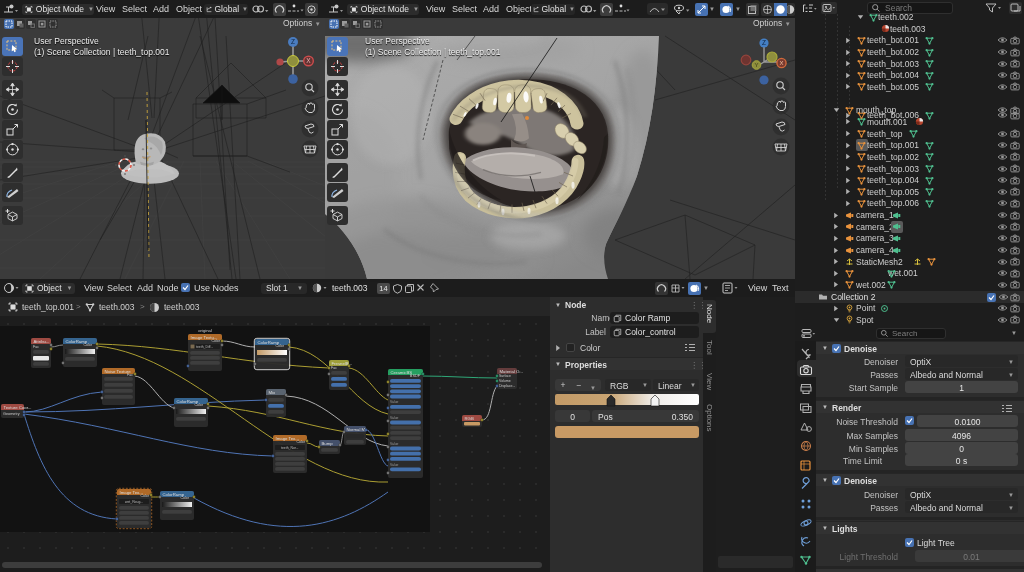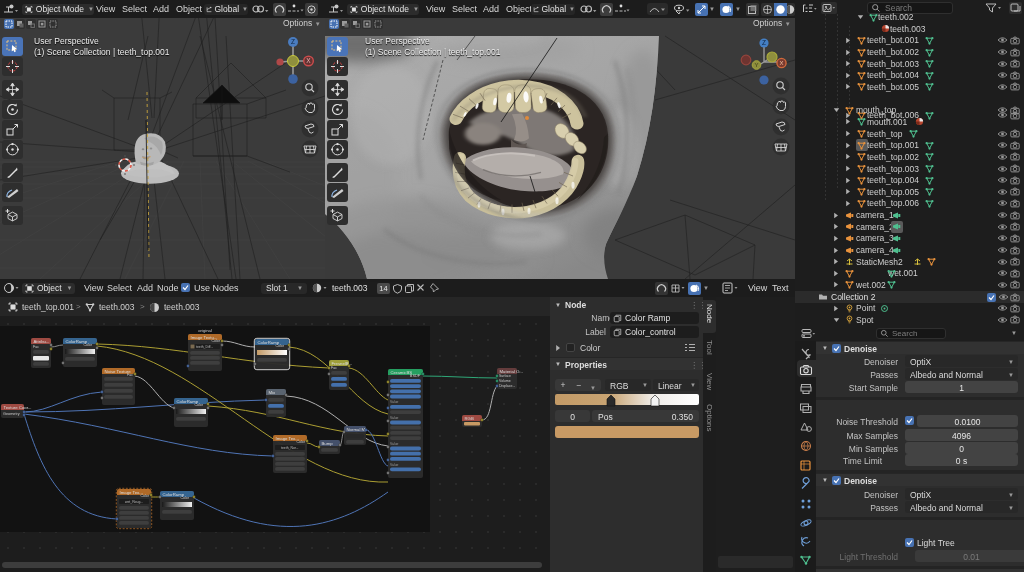--- a/index.html
+++ b/index.html
@@ -1762,20 +1762,28 @@
           <span class="abs caret" style="right:4px; top:3.5px;">▼</span>
         </div>
         <div class="abs" style="left:0; top:29px; width:82px; text-align:right; color:#c3c3c3; font-size:8.5px;">Passes</div>
         <div class="abs" style="left:89px; top:27px; width:113px; height:12px; background:#282828; border-radius:3px; color:#dcdcdc;">
       <span class="abs" style="left:5px; top:2px; font-size:8.5px;">Albedo and Normal</span>
           <span class="abs caret" style="right:4px; top:3.5px;">▼</span>
         </div>
         <div class="abs" style="left:0; top:42px; width:82px; text-align:right; color:#c3c3c3; font-size:8.5px;">Start Sample</div>
         <div class="abs" style="left:89px; top:40px; width:113px; height:12px; background:#434343; border-radius:3px; color:#e6e6e6; text-align:center; font-size:8.5px;"><span style="position:relative; top:2px;">1</span></div>
         <div class="abs" style="left:0; top:56px; width:208px; height:3px; background:#242424;"></div>
+        <div class="abs" style="left:0; top:59px; width:208px; height:13px; background:#323232; border-top:1px solid #262626;">
+      <span class="abs caret" style="left:6px; top:3px; color:#bbb;">▼</span>
+
+      <span class="abs" style="left:16px; top:2px; color:#dedede; font-weight:bold; font-size:8.5px;">Render</span>
+      <svg class="abs" style="left:185px; top:2.5px;" width="12" height="9" viewBox="0 0 12 9">
+            <path d="M1 1.5 h2 M1 4.5 h2 M1 7.5 h2 M5 1.5 h6 M5 4.5 h6 M5 7.5 h6" stroke="#b0b0b0"></path>
+          </svg>
+    </div>
         <div class="abs" style="left:0; top:76px; width:82px; text-align:right; color:#c3c3c3; font-size:8.5px;">Noise Threshold</div>
         <div class="abs" style="left:89px; top:75px; width:9px; height:9px; background:#4772b3; border-radius:2px;">
           <svg width="9" height="9" viewBox="0 0 9 9">
             <path d="M2 4.5 L4 6.5 L7 2.5" stroke="#fff" fill="none" stroke-width="1.2"></path>
           </svg>
         </div>
         <div class="abs" style="left:101px; top:74px; width:101px; height:12px; background:#434343; border-radius:3px; color:#e6e6e6; text-align:center; font-size:8.5px;"><span style="position:relative; top:2px;">0.0100</span></div>
         <div class="abs" style="left:0; top:90px; width:82px; text-align:right; color:#c3c3c3; font-size:8.5px;">Max Samples</div>
         <div class="abs" style="left:89px; top:88px; width:113px; height:12px; background:#434343; border-radius:3px; color:#e6e6e6; text-align:center; font-size:8.5px;"><span style="position:relative; top:2px;">4096</span></div>
         <div class="abs" style="left:0; top:103px; width:82px; text-align:right; color:#c3c3c3; font-size:8.5px;">Min Samples</div>
@@ -1797,20 +1805,26 @@
         <div class="abs" style="left:89px; top:147px; width:113px; height:12px; background:#282828; border-radius:3px; color:#dcdcdc;">
       <span class="abs" style="left:5px; top:2px; font-size:8.5px;">OptiX</span>
           <span class="abs caret" style="right:4px; top:3.5px;">▼</span>
         </div>
         <div class="abs" style="left:0; top:162px; width:82px; text-align:right; color:#c3c3c3; font-size:8.5px;">Passes</div>
         <div class="abs" style="left:89px; top:160px; width:113px; height:12px; background:#282828; border-radius:3px; color:#dcdcdc;">
       <span class="abs" style="left:5px; top:2px; font-size:8.5px;">Albedo and Normal</span>
           <span class="abs caret" style="right:4px; top:3.5px;">▼</span>
         </div>
         <div class="abs" style="left:0; top:176px; width:208px; height:3px; background:#242424;"></div>
+        <div class="abs" style="left:0; top:180px; width:208px; height:13px; background:#323232; border-top:1px solid #262626;">
+      <span class="abs caret" style="left:6px; top:3px; color:#bbb;">▼</span>
+
+      <span class="abs" style="left:16px; top:2px; color:#dedede; font-weight:bold; font-size:8.5px;">Lights</span>
+
+    </div>
         <div class="abs" style="left:89px; top:197px; width:9px; height:9px; background:#4772b3; border-radius:2px;">
           <svg width="9" height="9" viewBox="0 0 9 9">
             <path d="M2 4.5 L4 6.5 L7 2.5" stroke="#fff" fill="none" stroke-width="1.2"></path>
           </svg>
         </div>
         <div class="abs" style="left:101px; top:197px; color:#dcdcdc; font-size:8.5px;">Light Tree</div>
         <div class="abs" style="left:0; top:211px; width:82px; text-align:right; color:#6f6f6f; font-size:8.5px;">Light Threshold</div>
         <div class="abs" style="left:99px; top:209px; width:113px; height:12px; background:#3a3a3a; border-radius:3px; color:#7a7a7a; text-align:center; font-size:8.5px;"><span style="position:relative; top:2px;">0.01</span></div>
         <div class="abs" style="left:0; top:225px; width:208px; height:3px; background:#242424;"></div>
         <div class="abs" style="left:0; top:228px; width:208px; height:3px; background:#323232;"></div>

